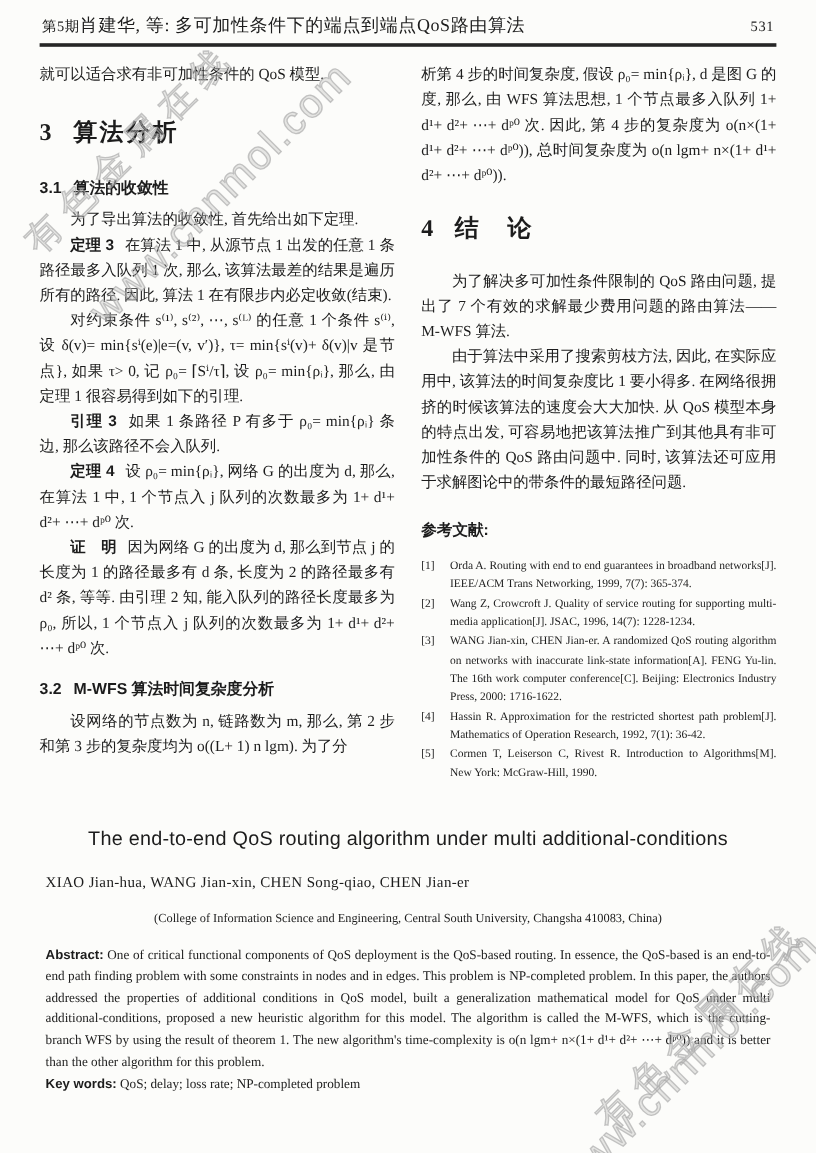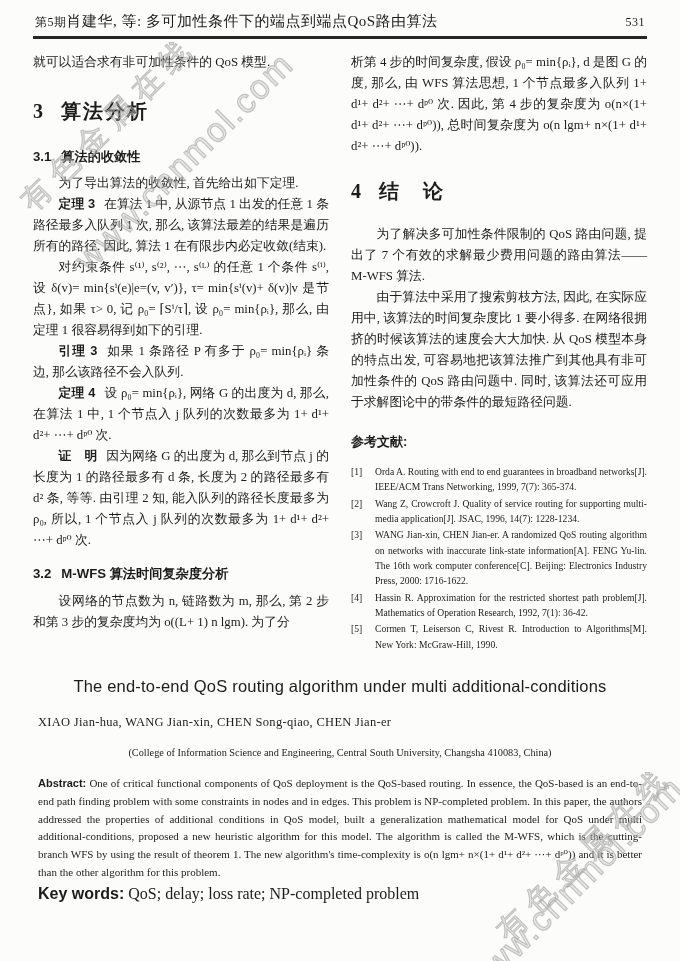--- a/index.html
+++ b/index.html
@@ -20,28 +20,28 @@
   .sub{display:flex;gap:10px;font-size:13.2px;font-weight:bold;margin:12px 0 6px;
        font-family:"Liberation Sans","DejaVu Sans",sans-serif;}
   .lead{font-family:"Liberation Sans","DejaVu Sans",sans-serif;font-weight:bold;margin-right:9px;}
   .refs-h{font-weight:bold;font-size:13px;margin:18px 0 12px;
           font-family:"Liberation Sans","DejaVu Sans",sans-serif;}
   .refs{font-size:9.6px;line-height:1.6;}
   .ref{display:flex;gap:7px;text-align:justify;margin-bottom:1px;}
   .ref .n{flex:0 0 17px;}
   .ref .t{flex:1;}
   
-  .english{margin:24px 38px 0;}
+  .english{margin:37px 38px 0;}
   .etitle{text-align:center;font-family:"Liberation Sans","DejaVu Sans",sans-serif;
           font-size:16.5px;font-weight:500;letter-spacing:.2px;}
   .eauthors{font-size:12.5px;margin-top:19px;letter-spacing:.3px;}
   .eaffil{text-align:center;font-size:10.3px;margin-top:17px;}
   .eabstract{margin-top:17px;font-size:11px;line-height:1.62;text-align:justify;}
   .elabel{font-family:"Liberation Sans","DejaVu Sans",sans-serif;font-weight:bold;}
-  .ekeywords{margin-top:3px;font-size:16px;}
+  .ekeywords{margin-top:3px;font-size:11px;}
   
   .wm{position:absolute;z-index:6;transform:rotate(-45deg);white-space:nowrap;
       pointer-events:none;font-family:"Liberation Sans","DejaVu Sans",sans-serif;
       color:rgba(176,176,176,.30);-webkit-text-stroke:1.1px rgba(168,168,168,.65);}
   .wm.cn{font-size:30px;letter-spacing:9px;}
   .wm.url{font-size:34px;letter-spacing:2px;}
   #wm-cn-tl{left:-8px;top:103px;}
   #wm-url-tl{left:38px;top:142px;}
   #wm-cn-br{left:468px;top:833px;}
   #wm-url-br{left:428px;top:866px;}

